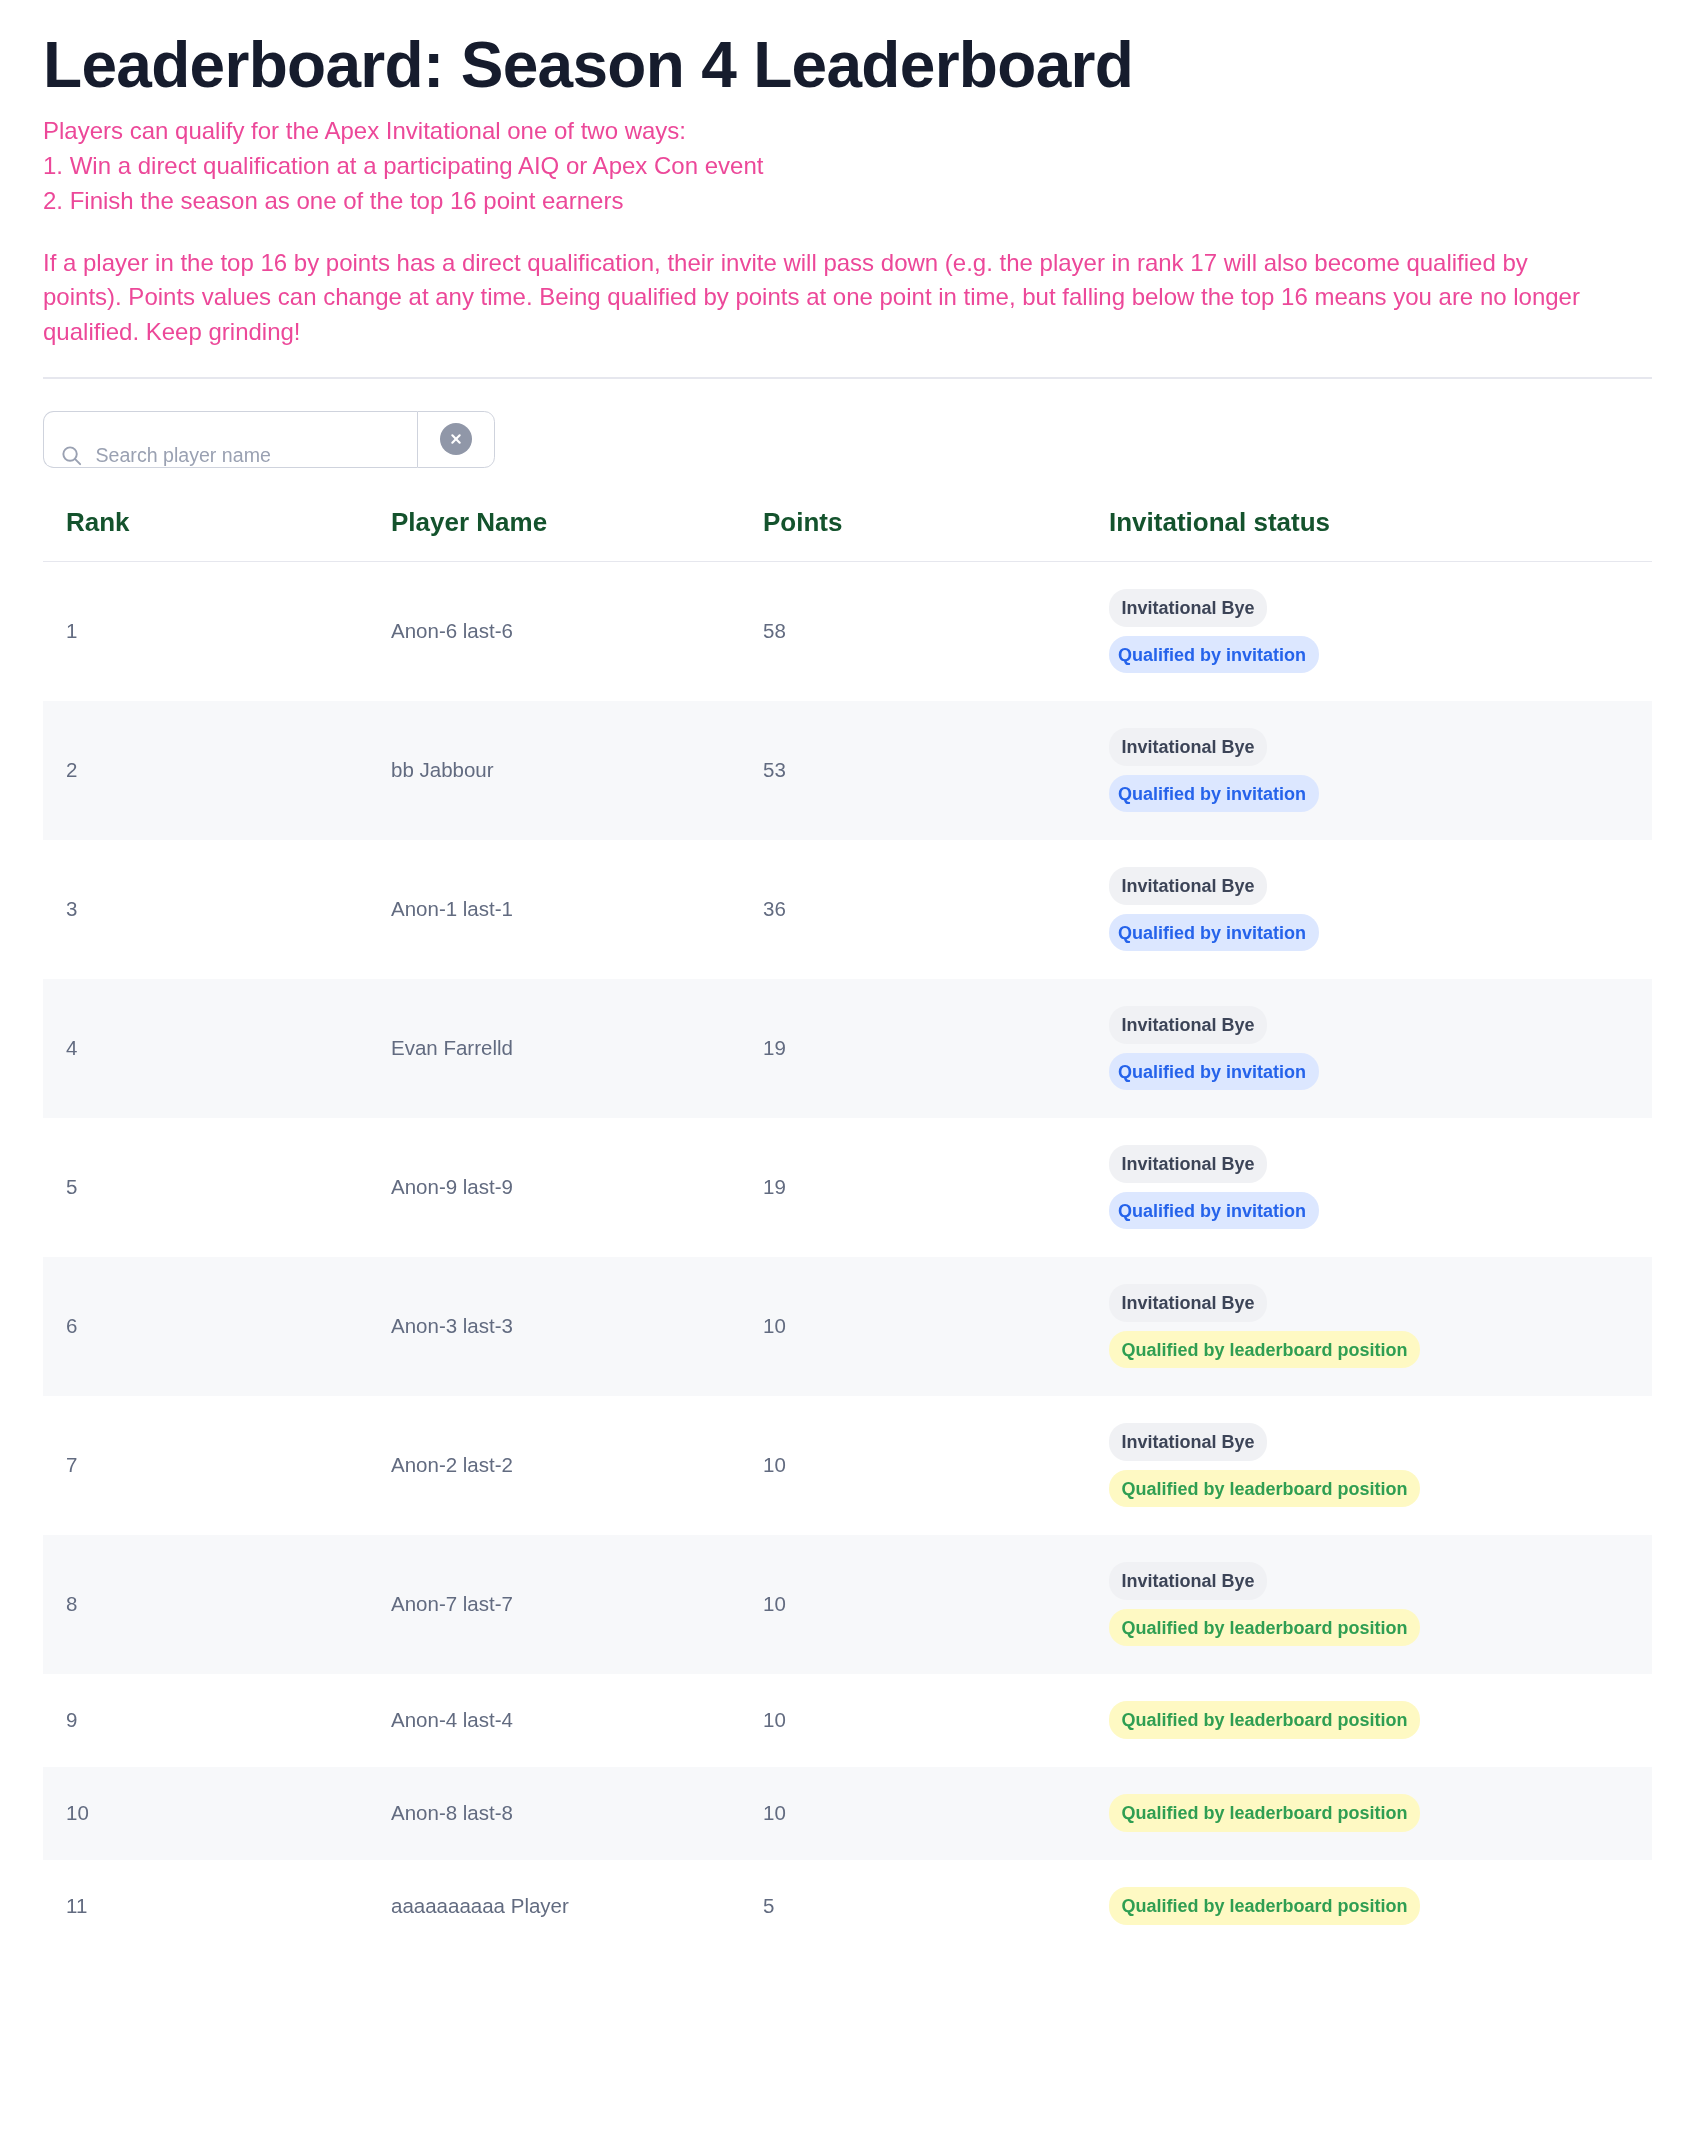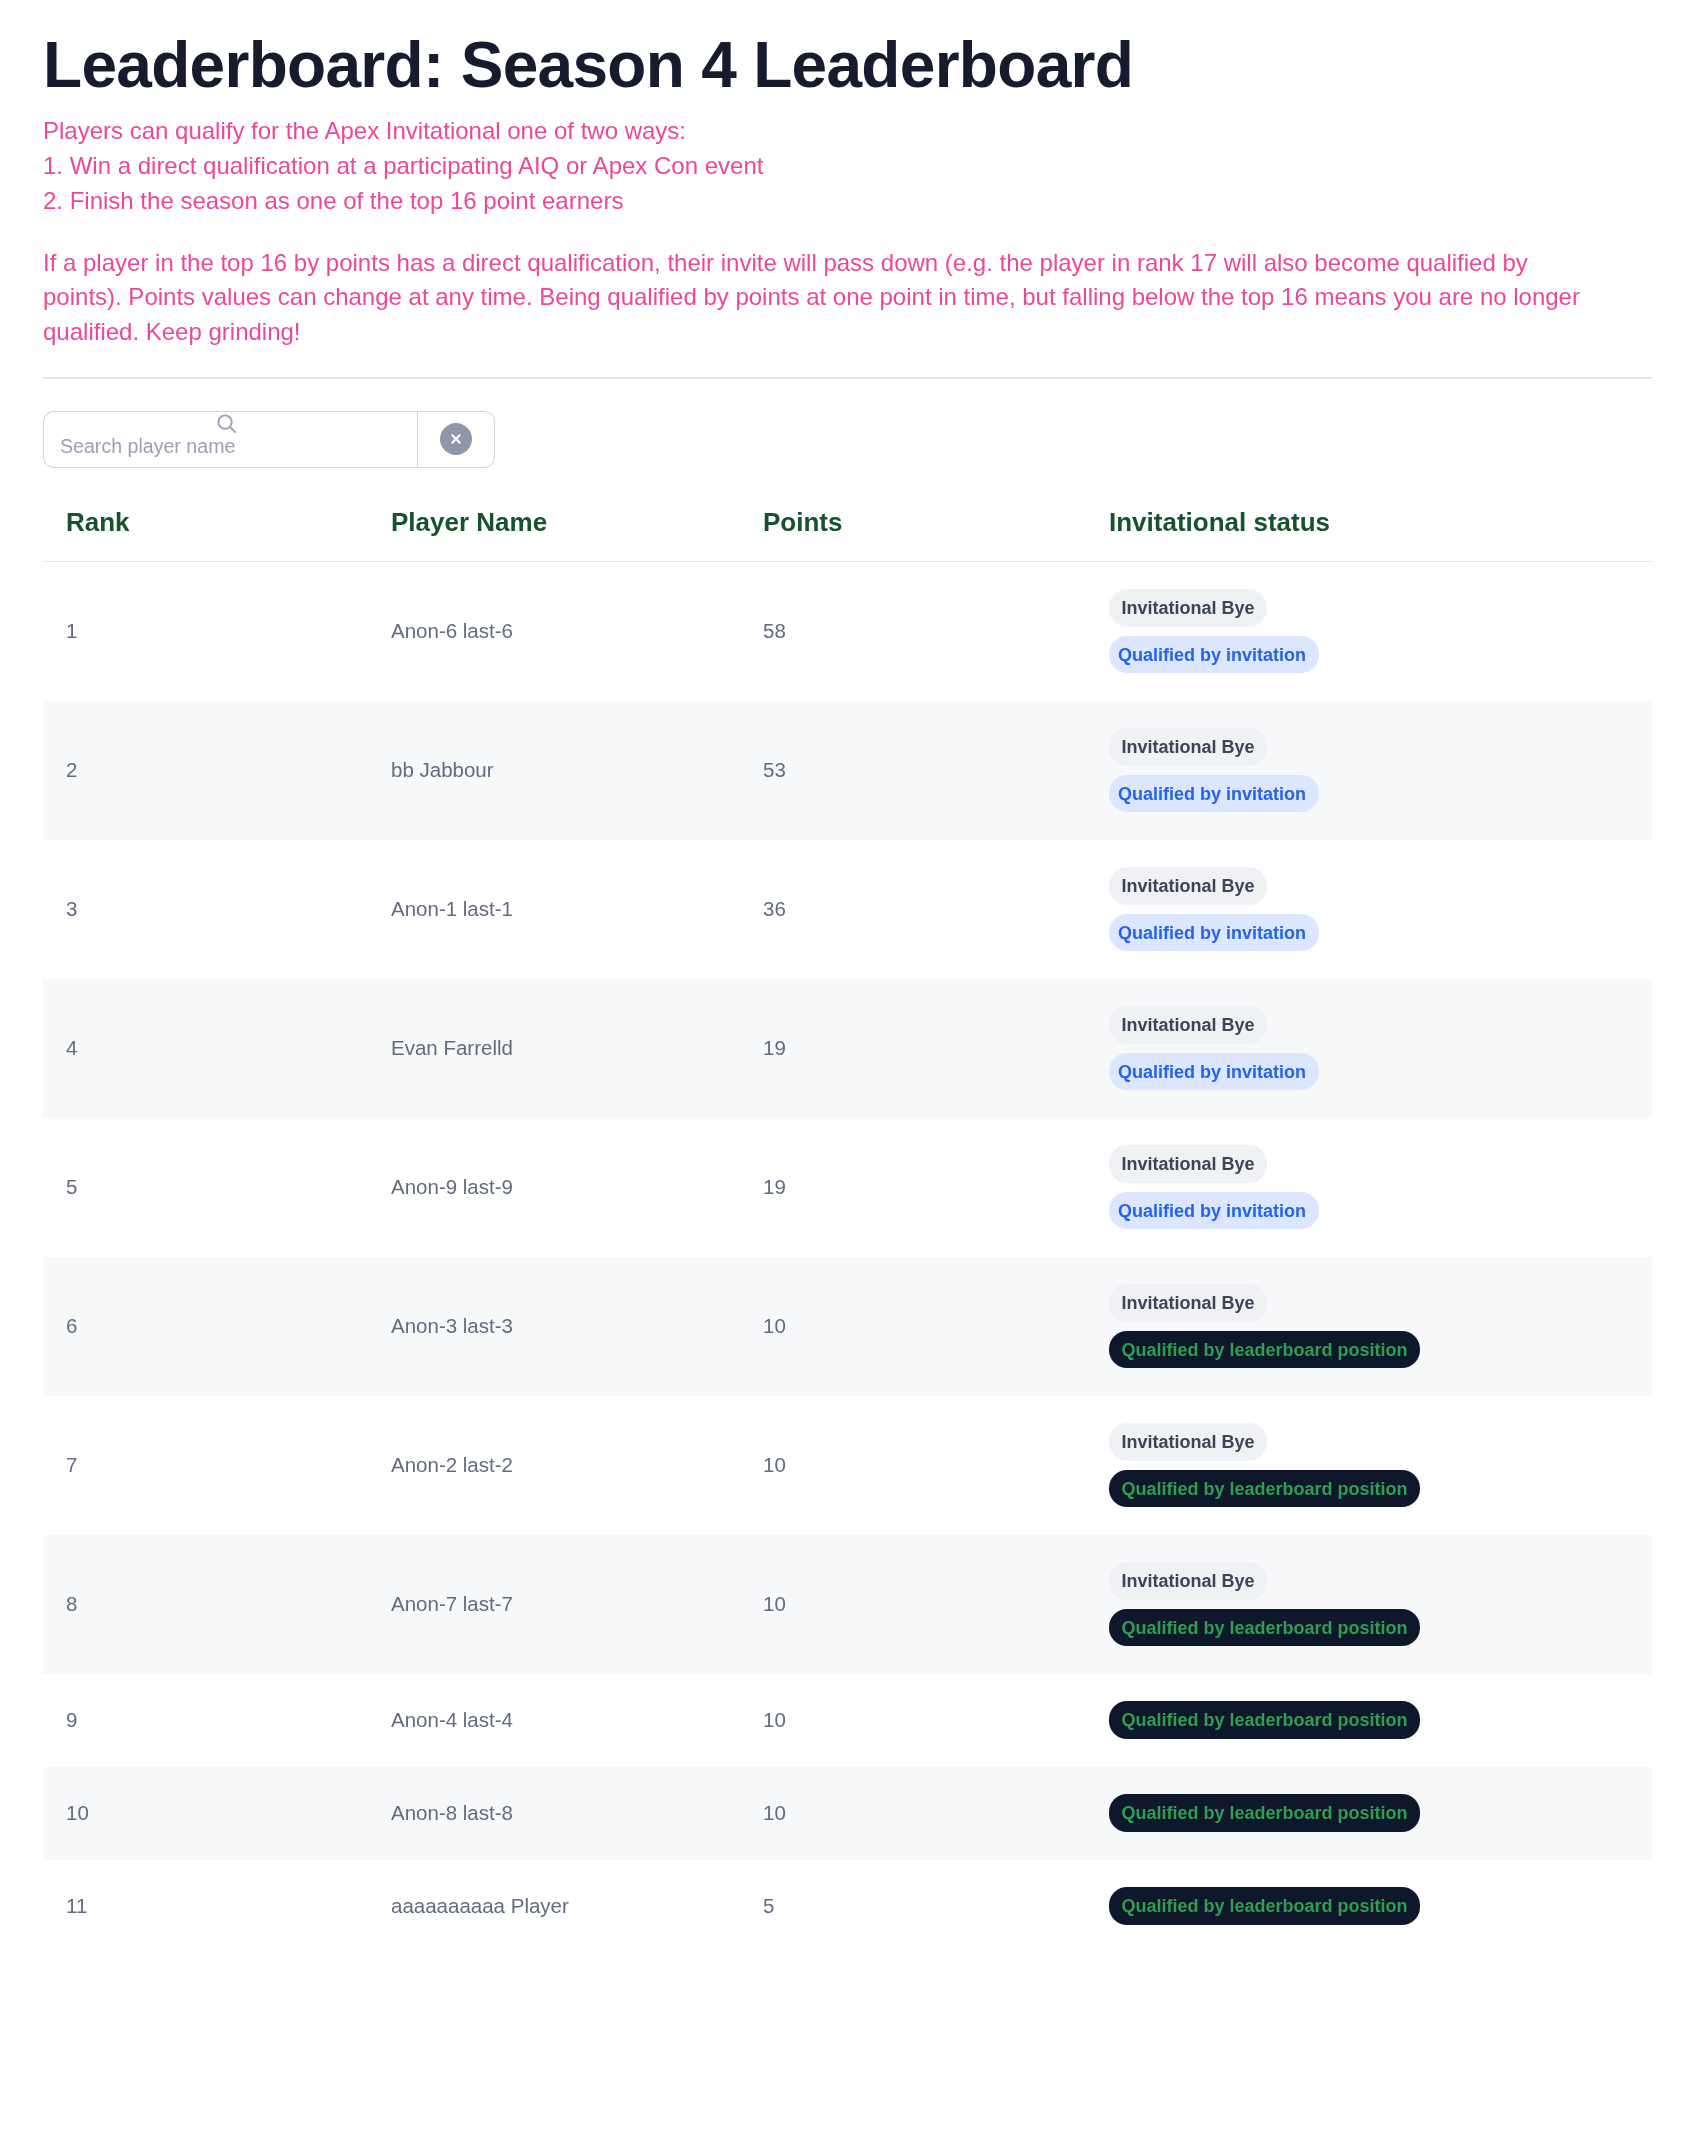--- a/index.html
+++ b/index.html
@@ -58,29 +58,28 @@
     align-items: center;
     margin: 32px 0 0 0;
   }
   .search-wrap {
     display: flex;
     align-items: stretch;
     border-radius: 10.7px;
   }
   .search-box {
     display: flex;
-    align-items: center;
+    align-items: flex-end;
     width: 374px;
     height: 57px;
     border: 1.8px solid #cfd3dd;
     border-right: none;
     border-radius: 10.7px 0 0 10.7px;
     background: #fff;
     padding: 0 12.5px 0 16px;
-    flex-direction: column;
   }
   .search-icon {
     width: 23px;
     height: 23px;
     flex: 0 0 23px;
     margin-right: 12.5px;
     color: #9aa1b2;
   }
   .search-icon svg { display: block; }
   .search-input {
@@ -176,21 +175,21 @@
   .badge.bye {
     background: #f0f1f4;
     color: #3c4457;
   }
   .badge.invitation {
     background: #dce7ff;
     color: #2563eb;
     padding-left: 9px;
   }
   .badge.leaderboard {
-    background: #0f172a;
+    background: #fef9c3;
     color: #2f9e52;
   }
 </style>
 </head>
 <body>
 
 <div class="page">
 
   <h1 class="page-title">Leaderboard: Season 4 Leaderboard</h1>
 

